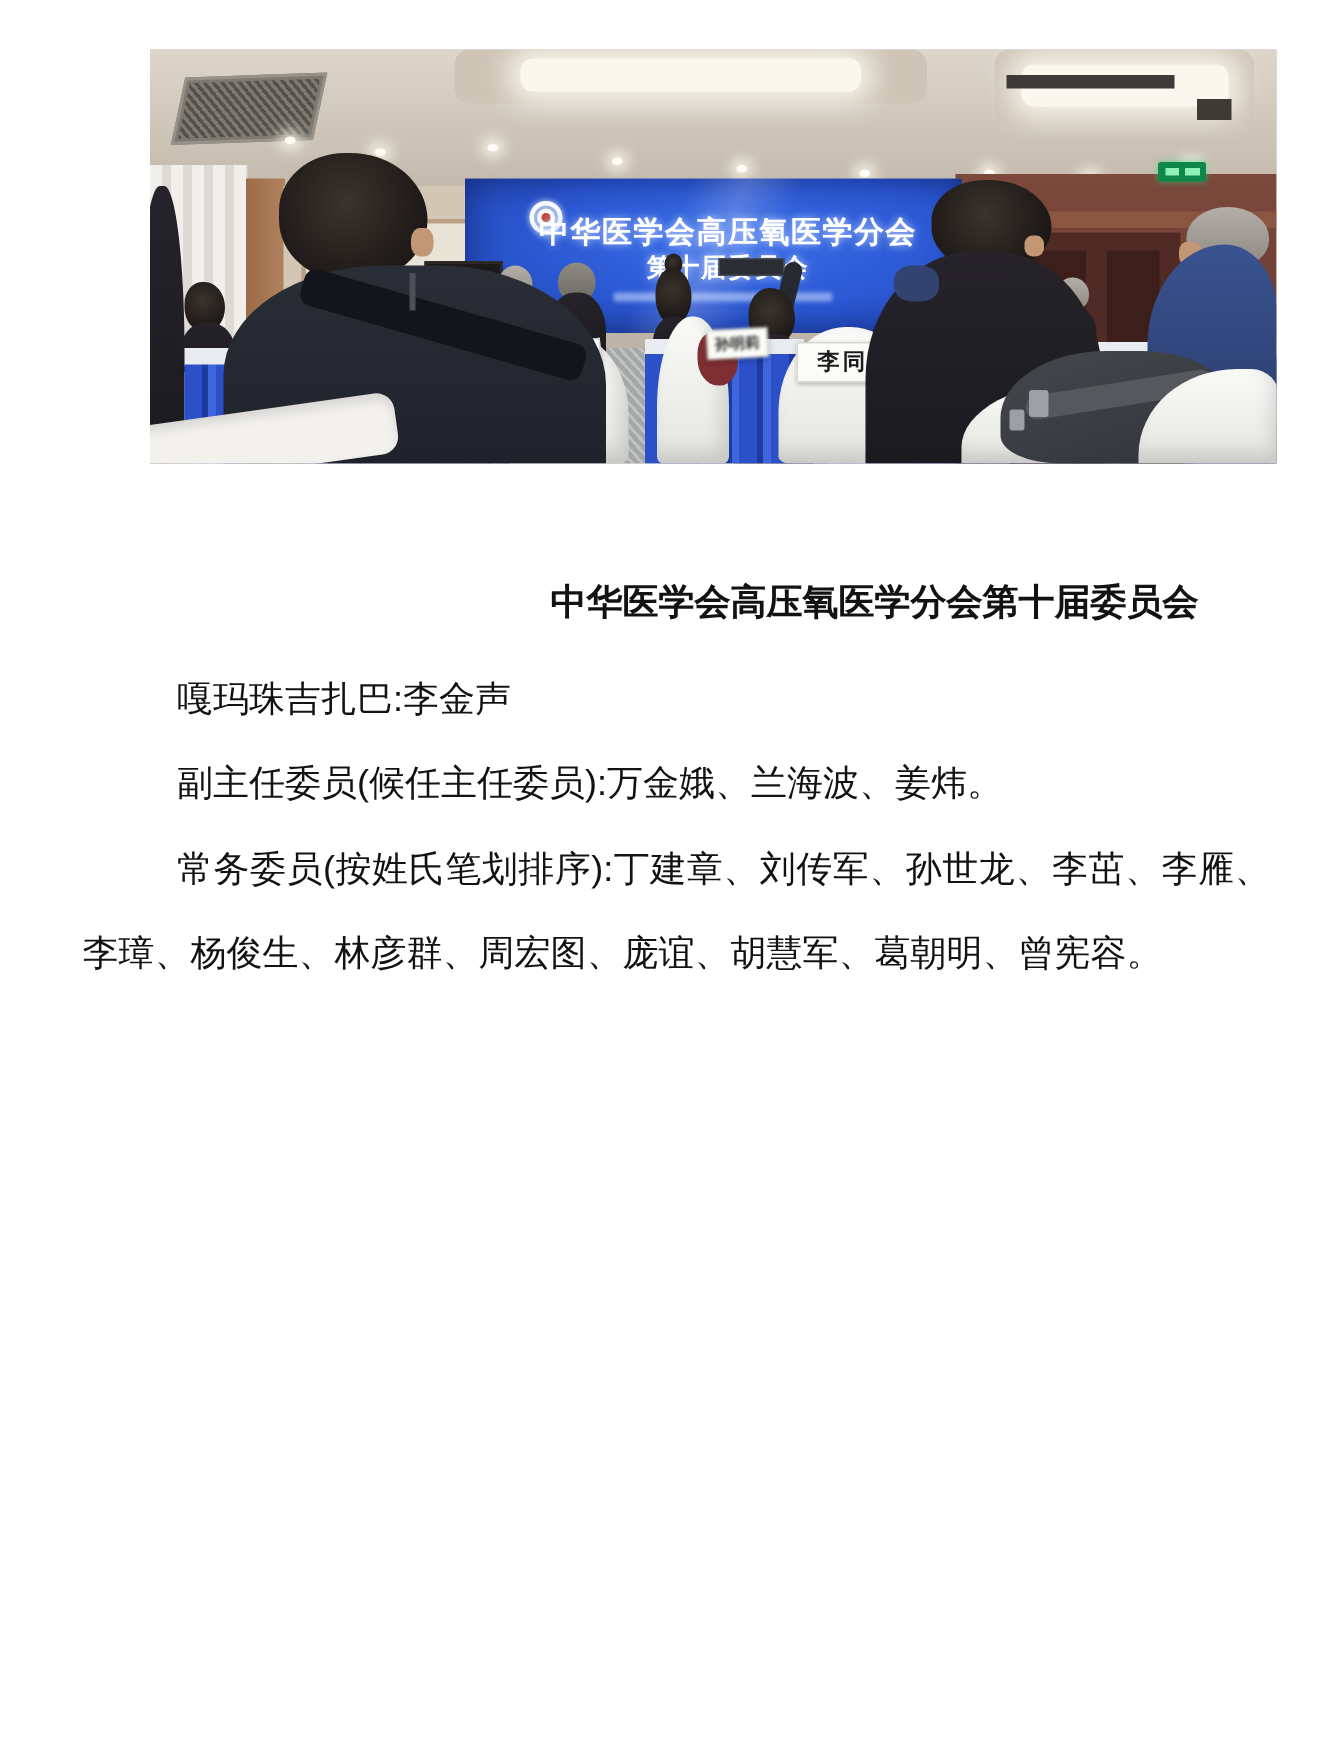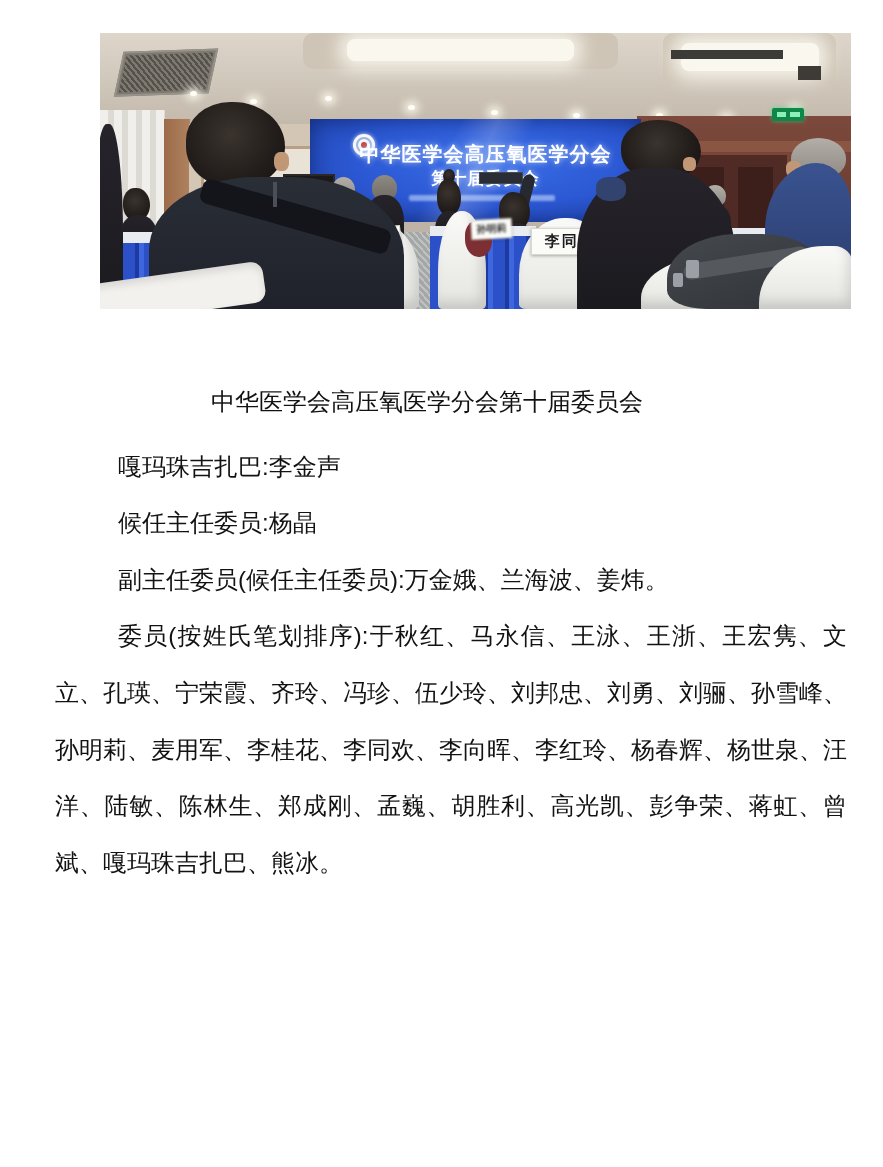--- a/index.html
+++ b/index.html
@@ -76,21 +76,21 @@
   .backpack{background:linear-gradient(160deg,#45484c,#303338);
     border-radius:45% 40% 20% 25% / 60% 55% 20% 25%;}
   .bpstrap{background:#55585d;border-radius:10px;}
   .bpmetal{background:#9aa0a6;border-radius:2px;}
 
   
   #doc{
     position:absolute;left:55px;top:374px;width:792px;
     font-size:24px;line-height:56.6px;color:#121212;
   }
-  #doc-title{text-align:center;padding-right:48px;margin:0 0 8px 0;font-weight:normal;font-size:24px;}
+  #doc-title{text-align:right;padding-right:48px;margin:0 0 8px 0;font-weight:bold;font-size:24px;}
   #doc p{margin:0;text-indent:63px;text-align:justify;}
 </style>
 </head>
 <body>
 
 <div id="photo">
 
   <div class="ab ceiling"></div>
   <div class="ab lightpanel" style="left:27%;top:0;width:42%;height:13%;">
     <div class="ab lightglow" style="left:14%;top:18%;width:72%;height:60%;"></div>
@@ -235,16 +235,15 @@
     <div class="ab bpmetal" style="left:12%;top:34%;width:8%;height:24%;"></div>
     <div class="ab bpmetal" style="left:4%;top:52%;width:6%;height:18%;"></div>
   </div>
   <div class="ab chair" style="left:87.8%;top:77%;width:12.5%;height:23%;border-radius:70% 20% 0 0/90% 30% 0 0;"></div>
   <div class="ab" style="left:-2%;top:87%;width:24%;height:15%;background:#f2f1ee;transform:rotate(-8deg);border-radius:12px;box-shadow:inset 0 4px 8px rgba(0,0,0,.12);"></div>
 </div>
 
 <div id="doc">
   <h1 id="doc-title">中华医学会高压氧医学分会第十届委员会</h1>
   <p>嘎玛珠吉扎巴:李金声</p>
-  <p>候任主任委员:杨晶</p>
   <p>副主任委员(候任主任委员):万金娥、兰海波、姜炜。</p>
-  <p>委员(按姓氏笔划排序):于秋红、马永信、王泳、王浙、王宏隽、文立、孔瑛、宁荣霞、齐玲、冯珍、伍少玲、刘邦忠、刘勇、刘骊、孙雪峰、孙明莉、麦用军、李桂花、李同欢、李向晖、李红玲、杨春辉、杨世泉、汪洋、陆敏、陈林生、郑成刚、孟巍、胡胜利、高光凯、彭争荣、蒋虹、曾斌、嘎玛珠吉扎巴、熊冰。</p>
+  <p>常务委员(按姓氏笔划排序):丁建章、刘传军、孙世龙、李茁、李雁、李璋、杨俊生、林彦群、周宏图、庞谊、胡慧军、葛朝明、曾宪容。</p>
 </div>
 
 </body></html>

